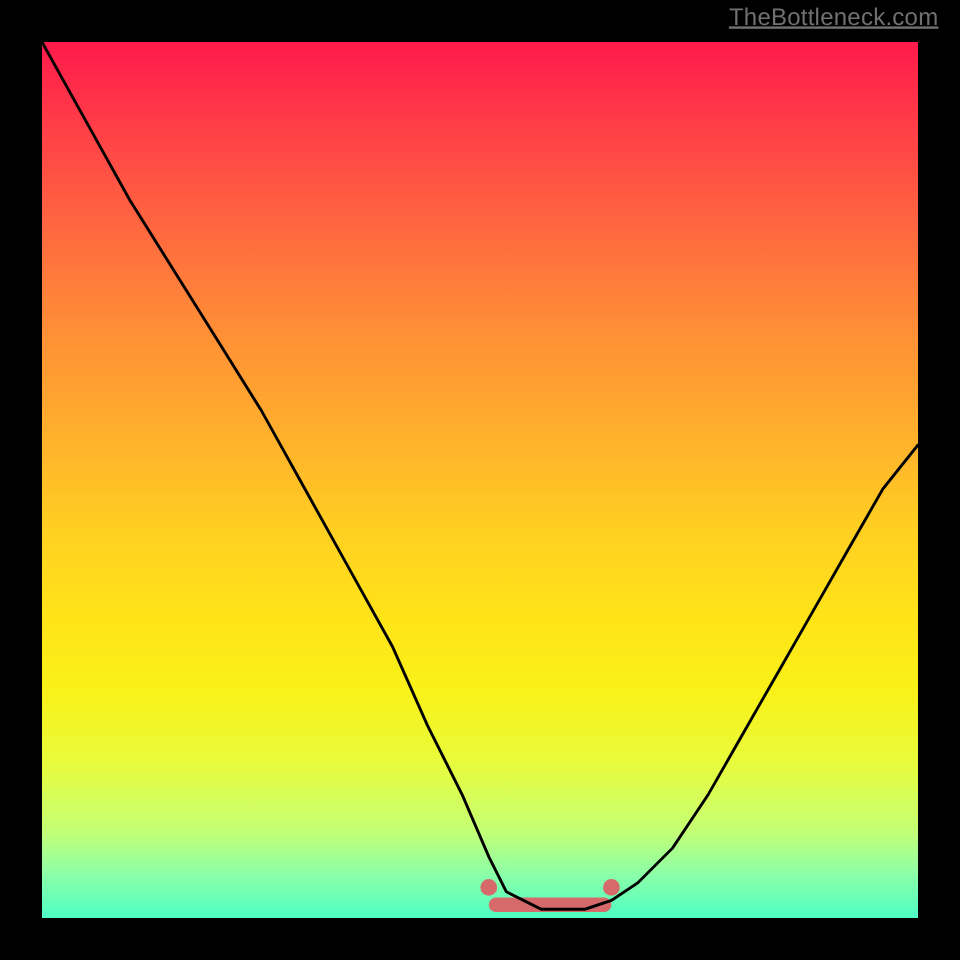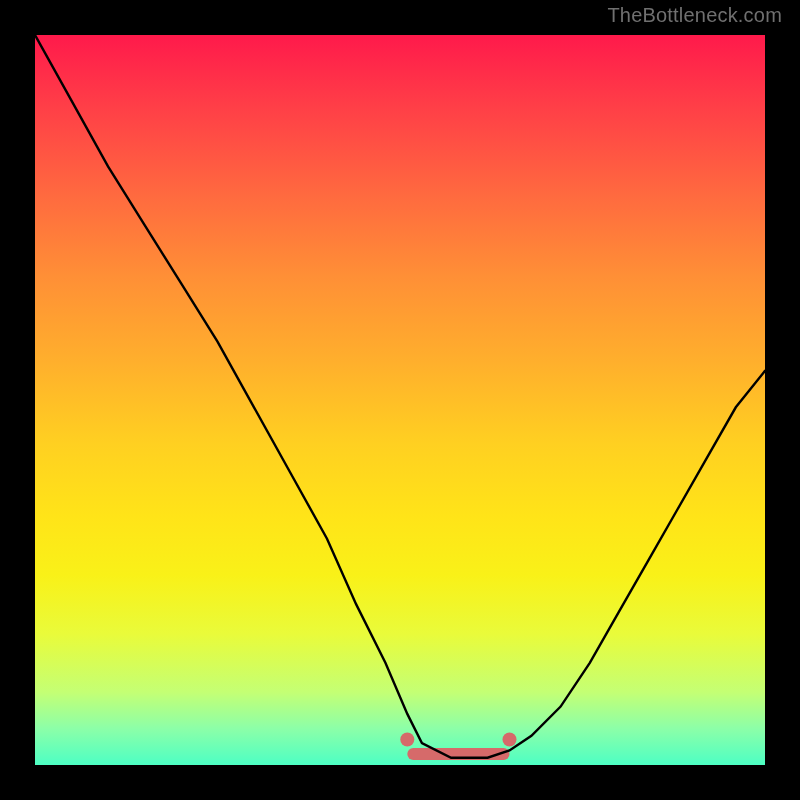--- a/index.html
+++ b/index.html
@@ -19,20 +19,21 @@
   }
   .watermark {
     position: absolute;
     top: 4px;
     right: 18px;
     color: #707070;
     font-size: 20px;
     font-weight: 500;
     letter-spacing: 0.2px;
     z-index: 10;
+    text-decoration: underline;
   }
   .plot {
     position: absolute;
     left: 35px;
     top: 35px;
     width: 730px;
     height: 730px;
   }
   .gradient {
     position: absolute;

